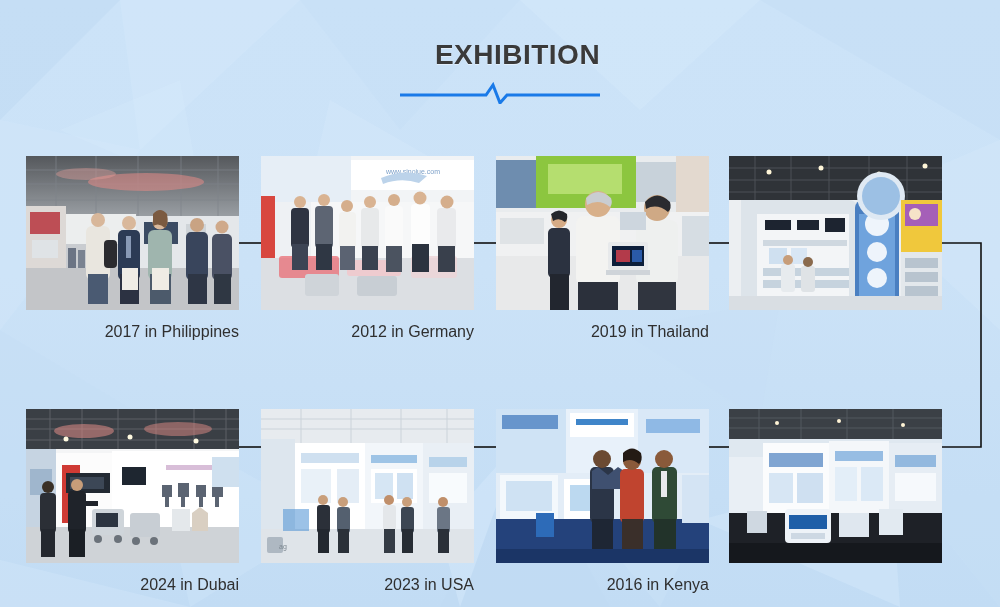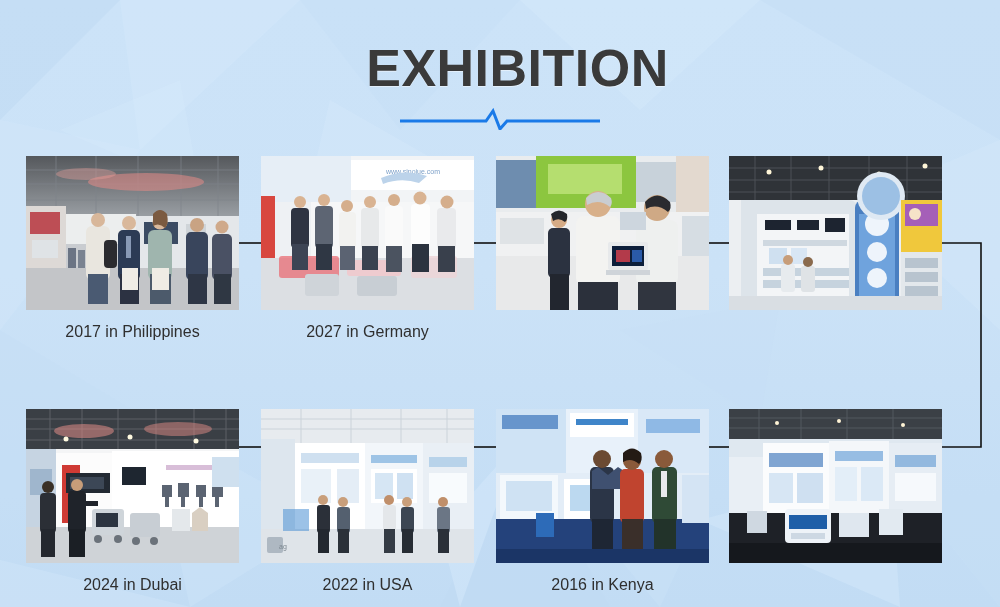--- a/index.html
+++ b/index.html
@@ -13,38 +13,38 @@
   
   #bg-layer { position:absolute; inset:0; z-index:0; }
   #bg-layer svg { display:block; width:1000px; height:607px; }
 
   
   .title-block {
     position:absolute; top:40px; left:0; width:1000px;
     text-align:center; z-index:3;
   }
   .page-title {
-    font-size:52px; font-weight:bold; color:#3a3a3a;
+    font-size:28px; font-weight:bold; color:#3a3a3a;
     letter-spacing:0.5px; line-height:1.08;
     text-shadow:0 1px 0 rgba(255,255,255,0.45);
     padding-left:35px;
   }
   .divider-wrap { margin-top:12px; display:flex; justify-content:center; }
 
   
   .grid { position:absolute; left:0; top:0; width:1000px; height:607px; z-index:2; }
 
   .cell { position:absolute; width:213px; }
   .photo {
     width:213px; height:154px; position:relative;
     overflow:hidden; background:#dfe6ec;
   }
   .photo svg { display:block; width:213px; height:154px; }
   .caption {
-    width:213px; text-align:center; margin-top:13px;
+    width:213px; text-align:right; margin-top:13px;
     font-size:16px; color:#2f2f2f; white-space:nowrap;
   }
 
   
   .r1 { top:156px; }
   .r2 { top:370px;margin-top:39px; }
   .c1 { left:26px; }
   .c2 { left:261px; }
   .c3 { left:496px; }
   .c4 { left:729px; }
@@ -215,21 +215,21 @@
         </g>
         <g>
           <rect x="176" y="52" width="19" height="42" rx="4" fill="#e9eaec"></rect>
           <circle cx="186" cy="46" r="6.5" fill="#d5ae8c"></circle>
           <rect x="177" y="90" width="17" height="26" fill="#39404c"></rect>
         </g>
         <rect x="44" y="118" width="34" height="22" rx="3" fill="#cfd4d9"></rect>
         <rect x="96" y="120" width="40" height="20" rx="3" fill="#c8ced4"></rect>
       </svg>
     </div>
-    <div class="caption">2027 in Germany</div>
+    <div class="caption">2012 in Germany</div>
   </div>
 
   <div class="cell r1 c3">
     <div class="photo">
       <svg viewBox="0 0 213 154" xmlns="http://www.w3.org/2000/svg">
         <rect width="213" height="154" fill="#dfe2e5"></rect>
         <rect x="0" y="0" width="213" height="56" fill="#e9ecee"></rect>
         <rect x="40" y="0" width="100" height="52" fill="#8cc63f"></rect>
         <rect x="52" y="8" width="74" height="30" fill="#b5de6f"></rect>
         <rect x="0" y="4" width="40" height="48" fill="#2d5a8e" opacity="0.65"></rect>
@@ -260,20 +260,21 @@
           <rect x="112" y="86" width="40" height="28" rx="2" fill="#e7e9eb"></rect>
           <rect x="116" y="90" width="32" height="20" fill="#0c1e3a"></rect>
           <rect x="120" y="94" width="14" height="12" fill="#b33a4a"></rect>
           <rect x="136" y="94" width="10" height="12" fill="#2a5aa8"></rect>
           <rect x="110" y="114" width="44" height="5" fill="#cfd4d9"></rect>
         </g>
         <rect x="124" y="56" width="26" height="18" fill="#cdd6de"></rect>
         <rect x="186" y="60" width="27" height="40" fill="#d6dde3"></rect>
       </svg>
     </div>
+    <div class="caption">2019 in Thailand</div>
   </div>
 
   <div class="cell r1 c4">
     <div class="photo">
       <svg viewBox="0 0 213 154" xmlns="http://www.w3.org/2000/svg">
         <rect width="213" height="154" fill="#e6e9ec"></rect>
         <rect x="0" y="0" width="213" height="44" fill="#2f3338"></rect>
         <g stroke="#55595e" stroke-width="1" opacity="0.8">
           <path d="M0 12 H213 M0 24 H213 M0 36 H213"></path>
           <path d="M26 0 V44 M62 0 V44 M100 0 V44 M140 0 V44 M178 0 V44"></path>
@@ -432,21 +433,21 @@
         </g>
         <g>
           <rect x="176" y="98" width="13" height="26" rx="3" fill="#6b7685"></rect>
           <circle cx="182" cy="93" r="5" fill="#c08f6a"></circle>
           <rect x="177" y="120" width="11" height="24" fill="#2a3039"></rect>
         </g>
         <rect x="6" y="128" width="16" height="16" rx="2" fill="#aeb8c2"></rect>
         <text x="18" y="140" font-family="Liberation Sans" font-size="7" fill="#7c8790">ag</text>
       </svg>
     </div>
-    <div class="caption">2022 in USA</div>
+    <div class="caption">2023 in USA</div>
   </div>
 
   <div class="cell r2 c3">
     <div class="photo">
       <svg viewBox="0 0 213 154" xmlns="http://www.w3.org/2000/svg">
         <rect width="213" height="154" fill="#2d4c8a"></rect>
         <rect x="0" y="0" width="213" height="64" fill="#e8f1fa"></rect>
         <rect x="0" y="0" width="70" height="64" fill="#cfe3f5"></rect>
         <rect x="6" y="6" width="56" height="14" fill="#2f6bb5" opacity="0.65"></rect>
         <rect x="74" y="4" width="64" height="24" fill="#ffffff"></rect>

